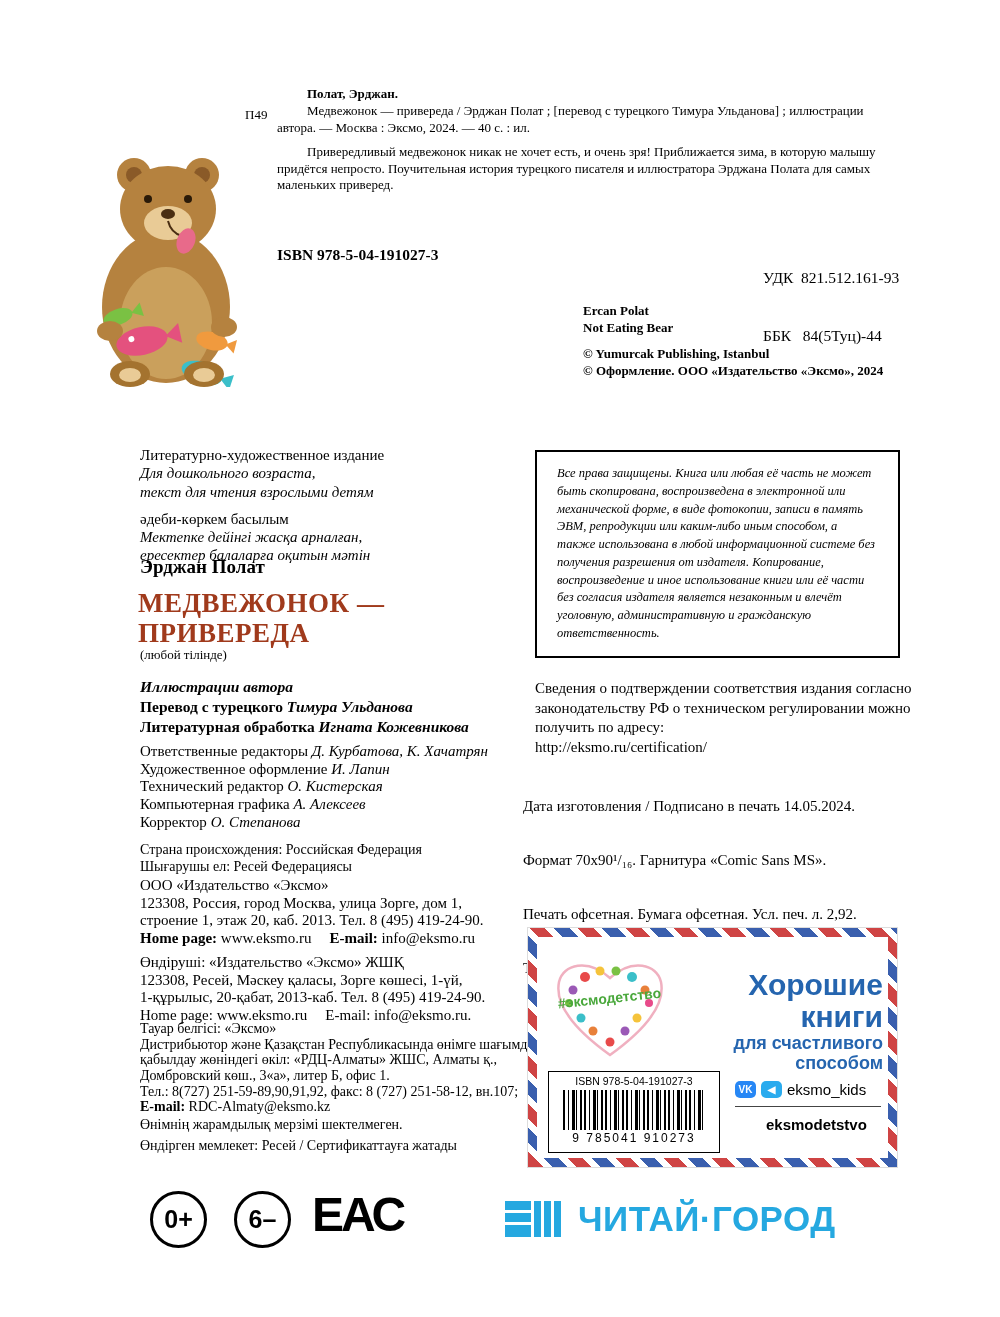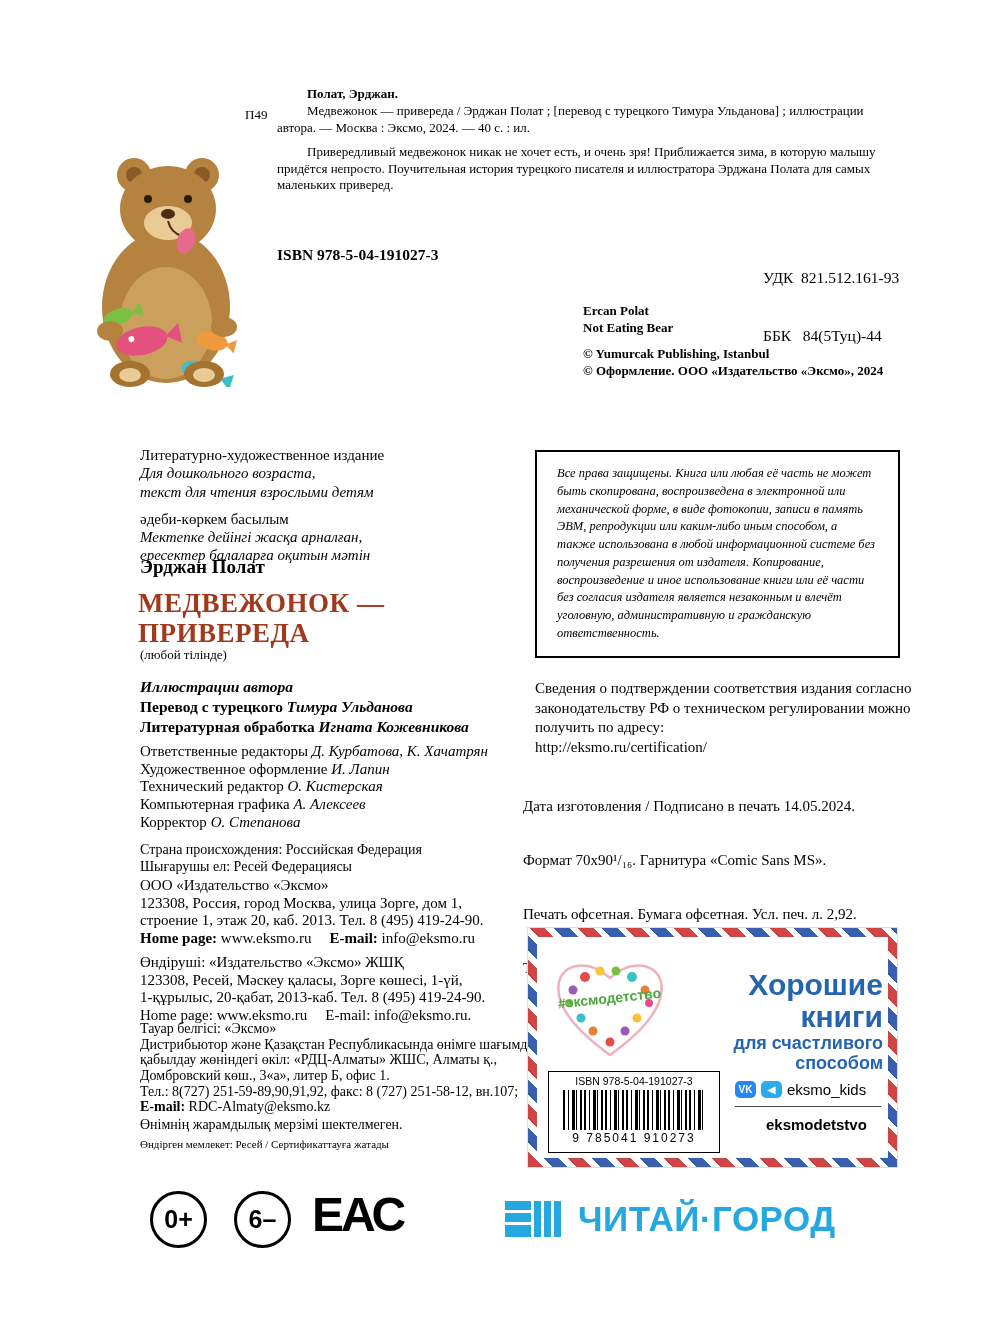--- a/index.html
+++ b/index.html
@@ -39,21 +39,21 @@
 
   .credits { position:absolute; left:140px; top:677px; font-size:15.5px; line-height:1.3; font-weight:bold; }
 
   .staff { position:absolute; left:140px; top:743px; font-size:15px; line-height:1.18; }
   .origin { position:absolute; left:140px; top:841px; font-size:14px; line-height:1.22; }
   .pub-ru { position:absolute; left:140px; top:877px; font-size:15px; line-height:1.17; }
   .pub-kz { position:absolute; left:140px; top:954px; font-size:15px; line-height:1.17; }
   .sp { margin-left:18px; }
   .distrib { position:absolute; left:140px; top:1021px; font-size:14px; line-height:1.12; }
   .shelf-life { margin-top:2px; }
-  .made-in { position:absolute; left:140px; top:1138px; font-size:11px; }
+  .made-in { position:absolute; left:140px; top:1138px; font-size:14px; }
 
   
   .rights-box { position:absolute; left:535px; top:450px; width:365px; box-sizing:border-box;
     border:2px solid #000; padding:13px 20px; font-style:italic; font-size:12.5px;
     line-height:1.42; }
   .cert { position:absolute; left:535px; top:679px; width:392px; font-size:15px; line-height:1.3; }
   .print-info { position:absolute; left:523px; top:761px; font-size:15px; line-height:1.2; white-space:pre-wrap; }
 
   
   .postcard { position:absolute; left:528px; top:928px; width:369px; height:239px;

